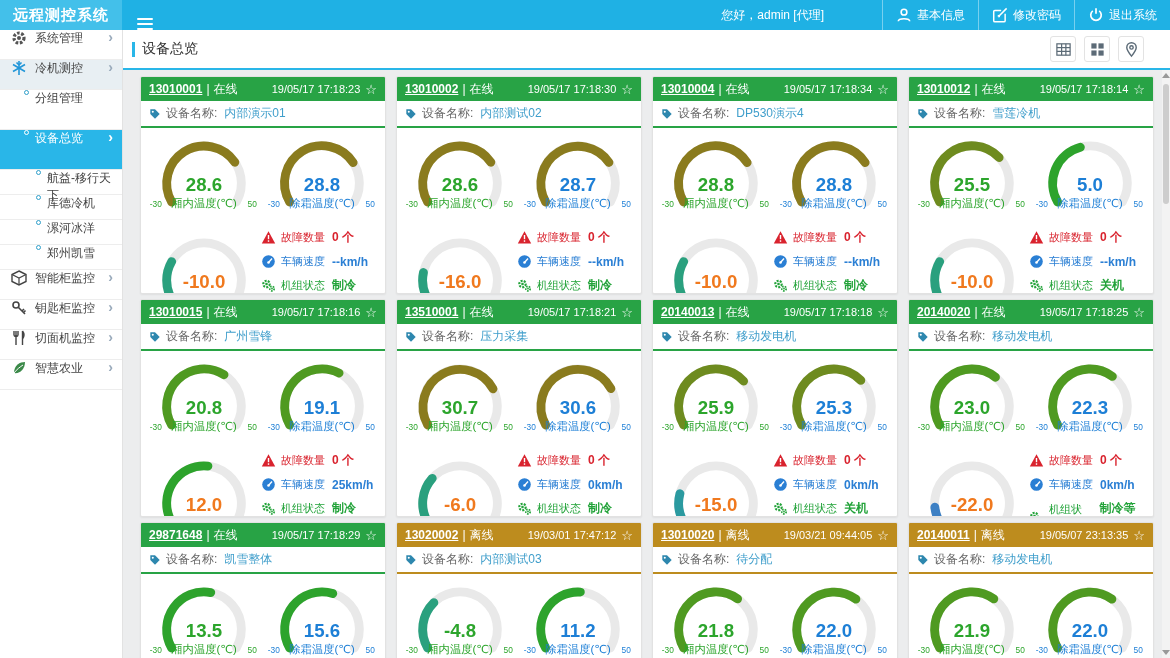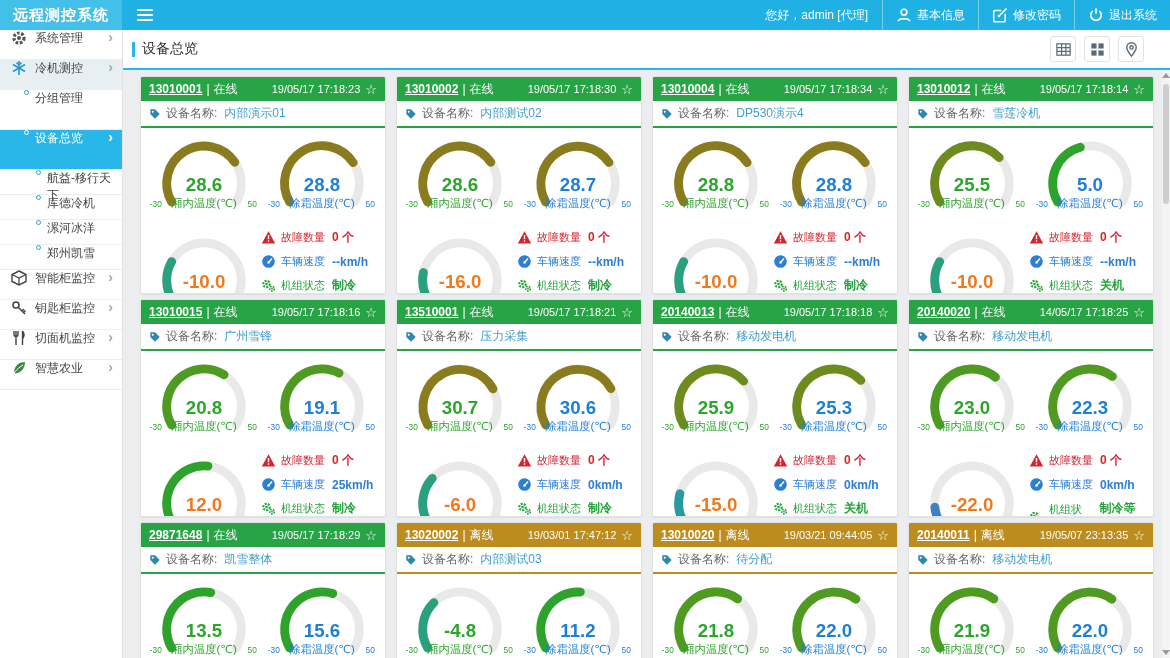--- a/index.html
+++ b/index.html
@@ -1,24 +1,24 @@
 <!DOCTYPE html>
 <html><head>
 <meta charset="utf-8">
 <style>
   html,body{margin:0;padding:0;}
   body{width:1170px;height:658px;overflow:hidden;font-family:"Liberation Sans","DejaVu Sans",sans-serif;background:#ecedee;}
   .app{position:relative;width:1170px;height:658px;}
 
   
-  .topbar{position:absolute;top:0;left:0;right:0;height:30px;background:#1fb1e4;display:flex;align-items:center;color:#fff;z-index:5;}
+  .topbar{position:absolute;top:0;left:0;right:0;height:30px;background:#1fb1e4;display:flex;align-items:flex-end;color:#fff;z-index:5;}
   .logo{width:122px;height:30px;background:#43c0ea;display:flex;align-items:center;justify-content:center;font-weight:bold;font-size:15px;letter-spacing:1px;}
   .hamburger{margin-left:15px;width:16px;height:12px;display:flex;flex-direction:column;justify-content:space-between;cursor:pointer;}
   .hamburger i{display:block;height:2px;background:#fff;border-radius:1px;}
-  .topbar-right{margin-left:auto;display:flex;align-items:stretch;height:100%;}
+  .topbar-right{margin-left:auto;display:flex;align-items:stretch;height:100%;gap:44px;}
   .greeting{display:flex;align-items:center;padding:0 14px;font-size:12px;}
   .tm-item{display:flex;align-items:center;gap:5px;padding:0 13px;font-size:12px;border-left:1px solid rgba(255,255,255,.4);cursor:pointer;}
 
   
   .sidebar{position:absolute;top:30px;left:0;width:122px;bottom:0;background:#fff;border-right:1px solid #e2e2e2;z-index:4;}
   .sb-item{display:flex;align-items:flex-start;font-size:12px;color:#444;border-bottom:1px solid #ededed;cursor:pointer;box-sizing:border-box;}
   .sb-item.lv1{height:30px;padding:0 6px 0 11px;gap:8px;}
   .sb-item.lv2{height:40px;padding:0 6px 0 24px;gap:6px;}
   .sb-item.lv3{height:25px;padding:0 6px 17px 36px;gap:6px;}
   .chev{margin-left:auto;color:#9ab;font-size:14px;line-height:1;padding-right:3px;font-weight:bold;}
@@ -863,21 +863,21 @@
                 </div>
               </div>
             </div>
           </div>
           <div class="card">
             <div class="card-head" style="background:#28a345">
               <span class="cid">20140020</span>
               <span class="csep">|</span>
               <span>在线</span>
               <span class="chead-r">
-                <span class="ctime">14/05/17 17:18:25</span>
+                <span class="ctime">19/05/17 17:18:25</span>
                 <span class="star">☆</span>
               </span>
             </div>
             <div class="card-name" style="border-bottom-color:#28a345">
               <span class="icn sm">
                 <svg viewBox="0 0 14 14">
                   <path d="M1.5 1.5 H7 L12.5 7 L7 12.5 L1.5 7 Z" fill="#2d87ae"></path>
                   <circle cx="4.4" cy="4.4" r="1.2" fill="#fff"></circle>
                 </svg>
               </span>

